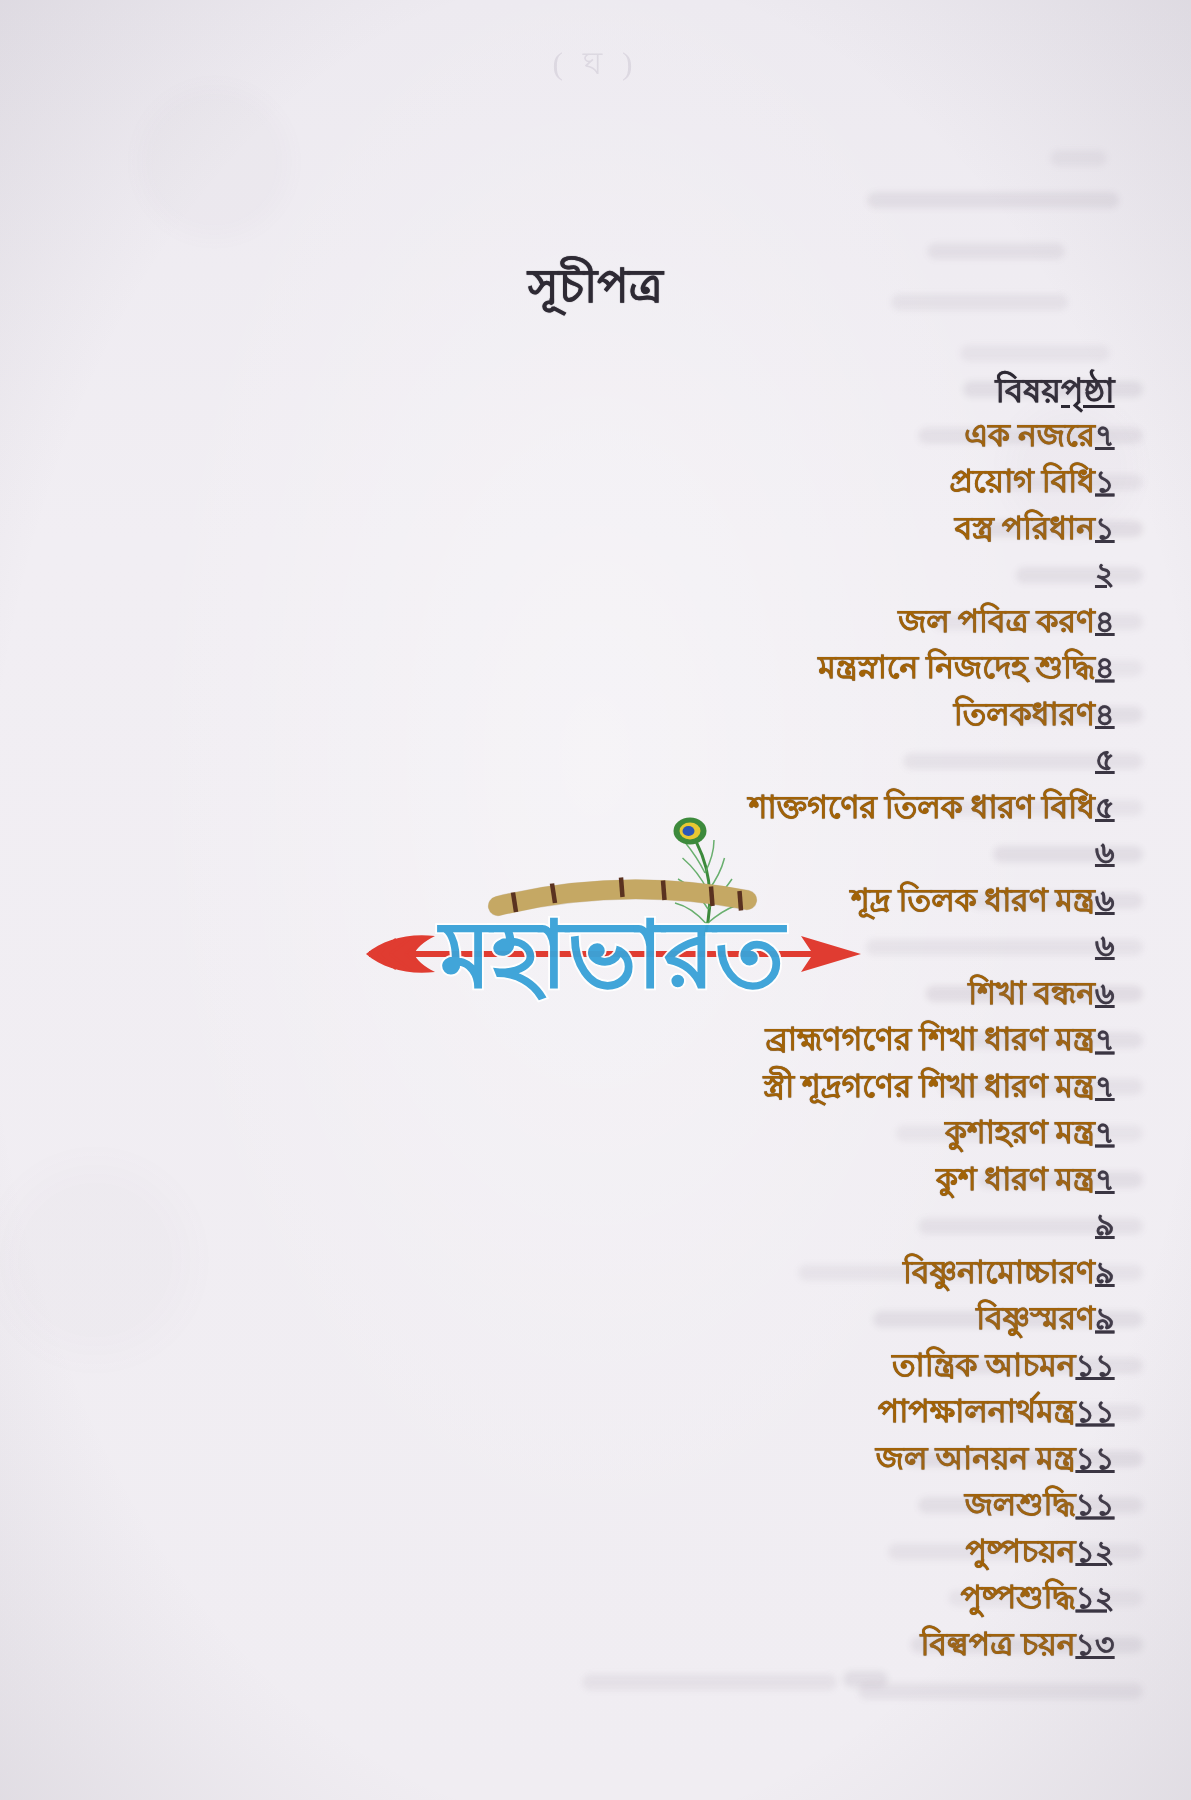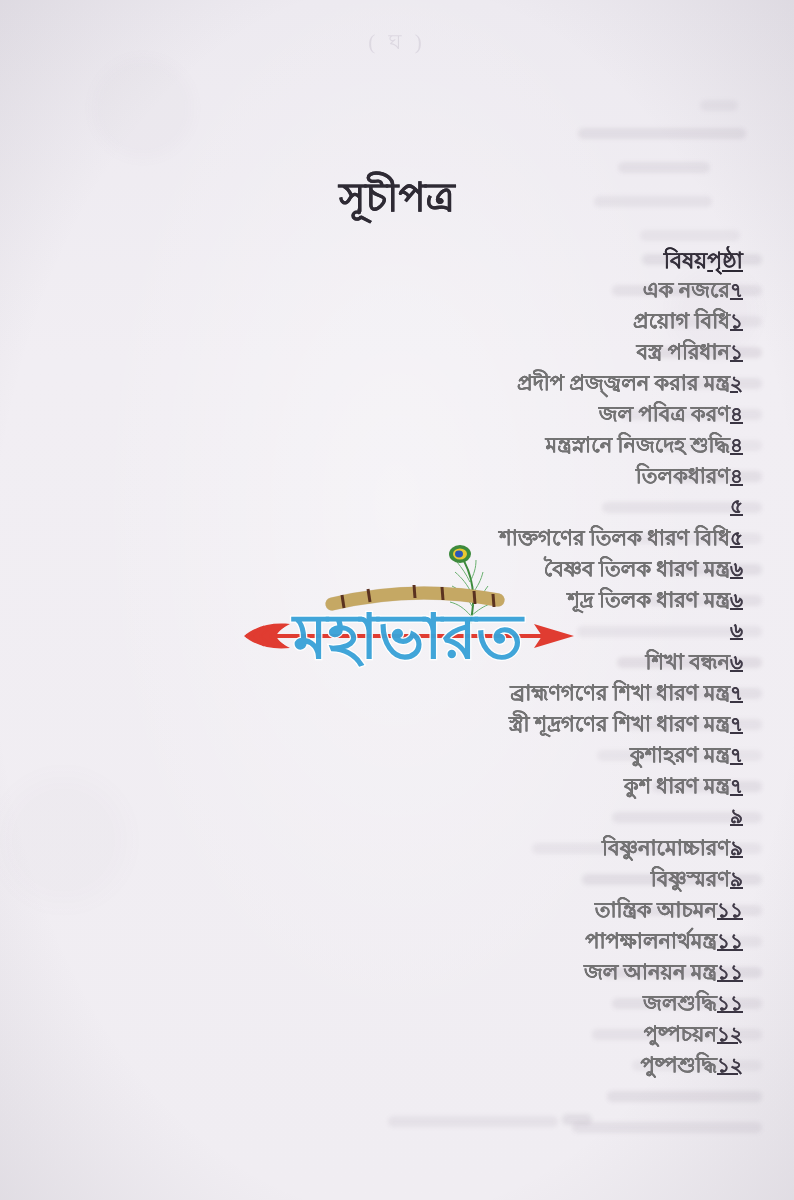--- a/index.html
+++ b/index.html
@@ -22,31 +22,31 @@
       radial-gradient(circle at 18% 9%, rgba(120,100,130,.05) 0 40px, transparent 60px),
       radial-gradient(circle at 90% 26%, rgba(120,100,130,.05) 0 30px, transparent 55px),
       radial-gradient(circle at 8% 70%, rgba(120,100,130,.04) 0 50px, transparent 80px);
   }
   .corner-mark{
     position:absolute;top:26px;left:0;width:100%;text-align:center;
     font-size:21px;color:rgba(70,50,90,0.10);letter-spacing:4px;
   }
   .page-title{
     position:absolute;top:166px;left:0;width:100%;text-align:center;
-    font-size:40px;font-weight:bold;color:#2e2a34;
+    font-size:31px;font-weight:bold;color:#2e2a34;
     text-shadow:0 0 .6px rgba(46,42,52,.85);
   }
   .toc{
     position:absolute;left:82px;top:243px;width:661px;
   }
   .toc-row{
     height:31px;display:flex;justify-content:flex-end;align-items:baseline;
   }
   .toc-label{
-    font-size:21px;font-weight:600;color:#737373;
+    font-size:21px;font-weight:600;color:#a16207;
     text-shadow:0 0 .5px rgba(51,47,56,.8);
     white-space:nowrap;
   }
   .toc-page{
     font-size:20px;font-weight:600;color:#3a3542;
     text-shadow:0 0 .5px rgba(58,53,66,.7);
     text-decoration:underline;
   }
   .toc-row.header .toc-label,.toc-row.header .toc-page{
     font-weight:700;font-size:22px;color:#2c2833;
@@ -90,21 +90,20 @@
     </div>
     <div class="toc-row">
       <span class="toc-label">প্রয়োগ বিধি</span>
       <span class="toc-page">১</span>
     </div>
     <div class="toc-row">
       <span class="toc-label">বস্ত্র পরিধান</span>
       <span class="toc-page">১</span>
     </div>
     <div class="toc-row">
-      <span class="toc-label">প্রদীপ প্রজ্জ্বলন করার মন্ত্র</span>
       <span class="toc-page">২</span>
     </div>
     <div class="toc-row">
       <span class="toc-label">জল পবিত্র করণ</span>
       <span class="toc-page">৪</span>
     </div>
     <div class="toc-row">
       <span class="toc-label">মন্ত্রস্নানে নিজদেহ শুদ্ধি</span>
       <span class="toc-page">৪</span>
     </div>
@@ -113,21 +112,20 @@
       <span class="toc-page">৪</span>
     </div>
     <div class="toc-row">
       <span class="toc-page">৫</span>
     </div>
     <div class="toc-row">
       <span class="toc-label">শাক্তগণের তিলক ধারণ বিধি</span>
       <span class="toc-page">৫</span>
     </div>
     <div class="toc-row">
-      <span class="toc-label">বৈষ্ণব তিলক ধারণ মন্ত্র</span>
       <span class="toc-page">৬</span>
     </div>
     <div class="toc-row">
       <span class="toc-label">শূদ্র তিলক ধারণ মন্ত্র</span>
       <span class="toc-page">৬</span>
     </div>
     <div class="toc-row">
       <span class="toc-page">৬</span>
     </div>
     <div class="toc-row">
@@ -177,20 +175,24 @@
       <span class="toc-label">জলশুদ্ধি</span>
       <span class="toc-page">১১</span>
     </div>
     <div class="toc-row">
       <span class="toc-label">পুষ্পচয়ন</span>
       <span class="toc-page">১২</span>
     </div>
     <div class="toc-row">
       <span class="toc-label">পুষ্পশুদ্ধি</span>
       <span class="toc-page">১২</span>
+    </div>
+    <div class="toc-row">
+      <span class="toc-label">বিল্বপত্র চয়ন</span>
+      <span class="toc-page">১৩</span>
     </div>
   </div>
 
 <div id="artifacts">
     <div class="smudge" style="left: 700px; top: 100px; width: 38px; opacity: 0.55;"></div>
     <div class="smudge" style="left: 578px; top: 128px; width: 168px; opacity: 0.79;"></div>
     <div class="smudge" style="left: 618px; top: 162px; width: 92px; opacity: 0.71;"></div>
     <div class="smudge" style="left: 594px; top: 196px; width: 118px; opacity: 0.63;"></div>
     <div class="smudge" style="left: 640px; top: 230px; width: 100px; opacity: 0.55;"></div>
     <div class="smudge" style="left: 642px; top: 254px; width: 120px; opacity: 0.87;"></div>

